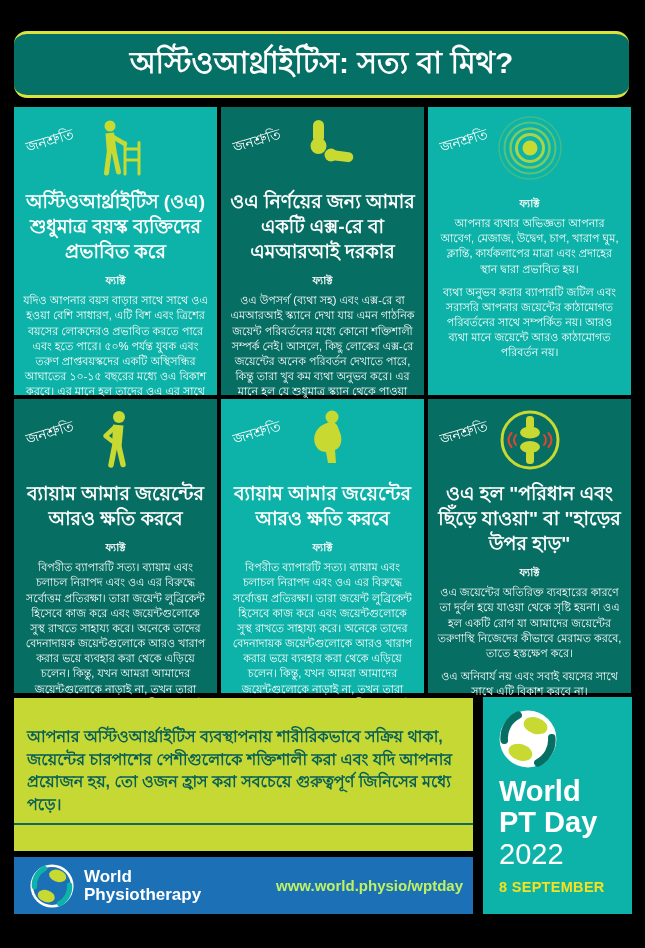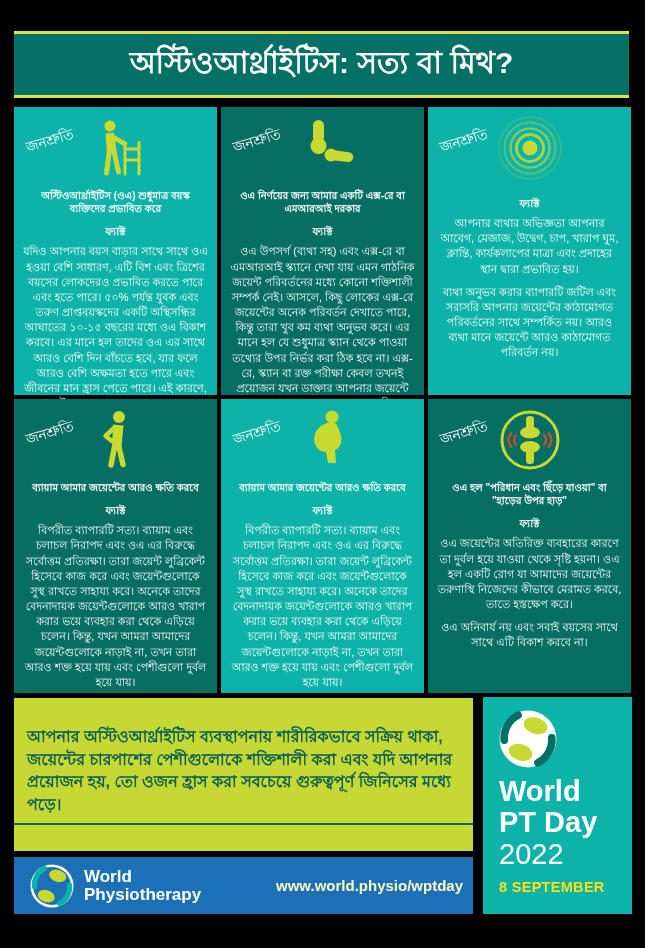--- a/index.html
+++ b/index.html
@@ -1,35 +1,35 @@
 <!DOCTYPE html>
 <html><head>
 <meta charset="utf-8">
 <style>
   html,body{margin:0;padding:0;background:#000;}
   .poster{position:relative;width:645px;height:948px;background:#000;font-family:"Liberation Sans",sans-serif;overflow:hidden;}
 
   
   .masthead{position:absolute;left:14px;top:31px;width:615px;height:67px;background:#057065;
     border-top:3px solid #dce23e;border-bottom:3px solid #dce23e;box-sizing:border-box;
-    display:flex;align-items:center;justify-content:center;}
+    display:flex;align-items:center;justify-content:center;border-radius:13px;}
   .masthead h1{color:#fff;font-size:30px;font-weight:700;margin:0;}
 
   
   .card{position:absolute;width:203px;height:288px;box-sizing:border-box;padding:6px 9px;
     text-align:center;color:#fff;}
   .card.tq{background:#0db3a9;}
   .card.tl{background:#076e63;}
   .card.r2{height:294px;}
   .pos-c1{left:14px;} .pos-c2{left:221px;} .pos-c3{left:428px;}
   .pos-r1{top:107px;} .pos-r2{top:399px;}
   .myth{position:absolute;left:9px;top:30px;transform:rotate(-17deg);transform-origin:left top;
     font-size:14px;color:#fff;}
   .icon-wrap{height:72px;display:flex;align-items:flex-start;justify-content:center;margin-top:2px;}
-  .ctitle{font-size:10px;font-weight:700;line-height:1.32;margin:2px 0 0;white-space:pre-line;}
+  .ctitle{font-size:19px;font-weight:700;line-height:1.32;margin:2px 0 0;white-space:pre-line;}
   .fact{font-size:10.5px;font-weight:700;margin-top:9px;}
   .cbody{font-size:11px;line-height:1.38;margin:3px 0 0;}
   .cbody:empty{display:none;}
   .cbody + .cbody{margin-top:8px;}
 
   
   .advice{position:absolute;left:14px;top:698px;width:459px;height:153px;background:#c6d834;
     box-sizing:border-box;padding:28px 13px 8px;color:#085f55;font-weight:600;font-size:16px;
     line-height:1.42;text-align:left;}
   .advice p{margin:0;}
@@ -42,21 +42,21 @@
   .ptword{color:#fff;font-size:29px;font-weight:700;line-height:1.08;}
   .ptword.first{margin-top:8px;}
   .ptyear{color:#fff;font-size:29px;font-weight:300;line-height:1.08;}
   .ptdate{color:#f6e21c;font-size:14.5px;font-weight:700;margin-top:9px;letter-spacing:.3px;}
 
   
   .fbar{position:absolute;left:14px;top:857px;width:459px;height:57px;background:#1c70b5;
     box-sizing:border-box;display:flex;align-items:center;padding:0 10px 0 16px;}
   .flogo{width:44px;height:44px;flex:0 0 auto;}
   .brand{color:#fff;font-weight:700;font-size:17px;line-height:1.05;margin-left:10px;text-align:left;}
-  .url{margin-left:auto;color:#fef9c3;font-weight:700;font-size:15px;}
+  .url{margin-left:auto;color:#bef264;font-weight:700;font-size:15px;}
 </style>
 </head>
 <body>
 
 <div class="poster">
 
   <header class="masthead">
     <h1>অস্টিওআর্থ্রাইটিস: সত্য বা মিথ?</h1>
   </header>
 

